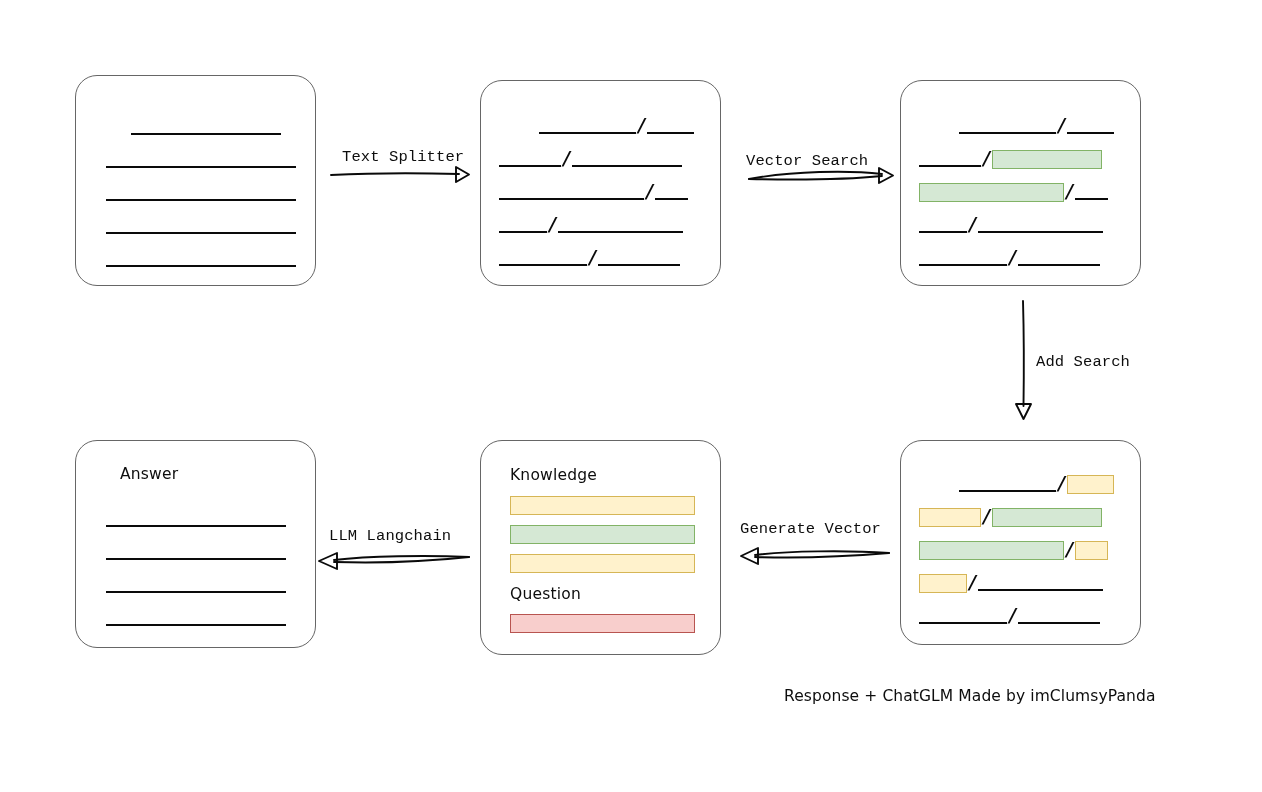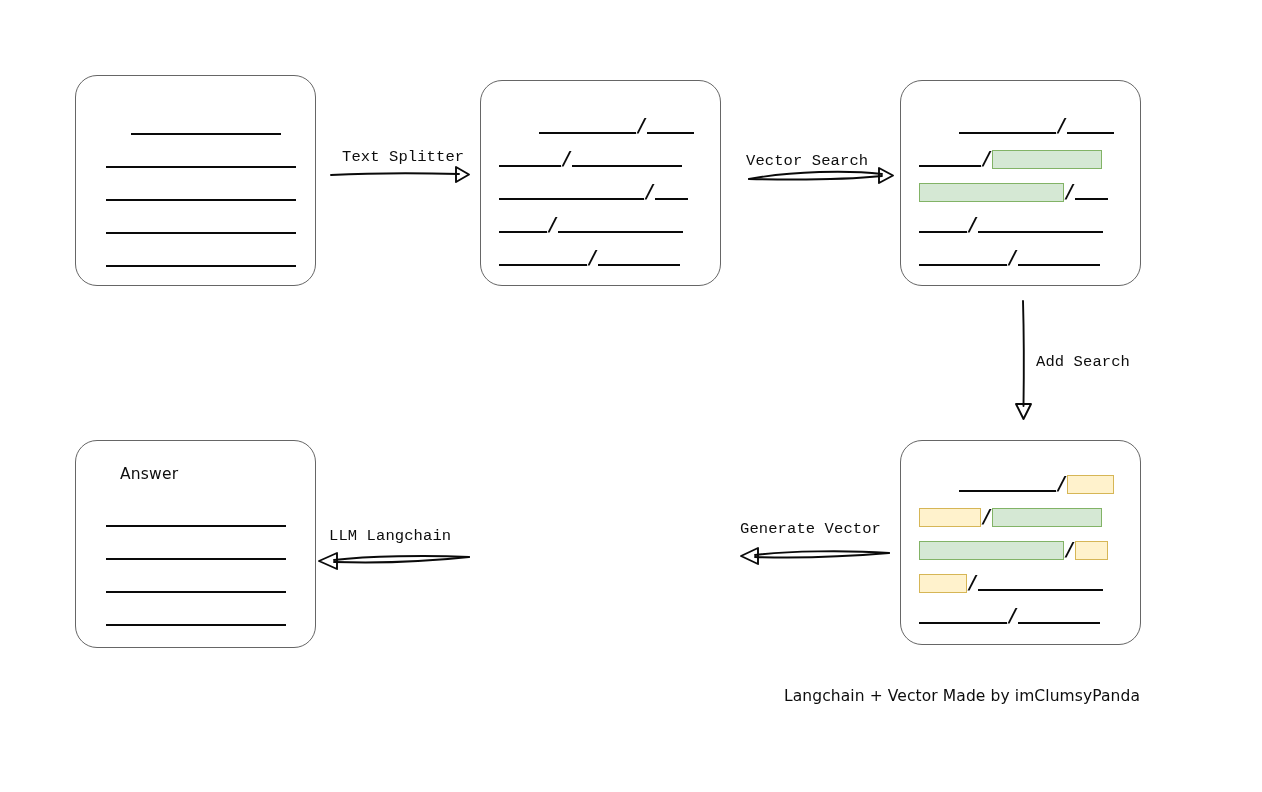--- a/index.html
+++ b/index.html
@@ -214,20 +214,32 @@
         </div>
         <div class="row" style="top: 78px;">
           <span class="seg-line" style="width: 180px; margin-left: 30px;"></span>
         </div>
         <div class="row" style="top: 111px;">
           <span class="seg-line" style="width: 180px; margin-left: 30px;"></span>
         </div>
       </div>
   </div>
 
+  <div class="card" style="left:480px; top:440px; width:241px; height:215px;">
+    <div class="card-label" style="left:29px; top:25px;">Knowledge</div>
+    <div id="bars-knowledge">
+        <div class="bar chip-yellow" style="left: 29px; top: 55px; width: 185px;"></div>
+        <div class="bar chip-green" style="left: 29px; top: 84px; width: 185px;"></div>
+        <div class="bar chip-yellow" style="left: 29px; top: 113px; width: 185px;"></div>
+      </div>
+    <div class="card-label" style="left:29px; top:144px;">Question</div>
+    <div id="bars-question">
+        <div class="bar chip-red" style="left: 29px; top: 173px; width: 185px;"></div>
+      </div>
+  </div>
 
   <div class="card" style="left:900px; top:440px; width:241px; height:205px;">
     <div class="rows" id="rows-context_document">
         <div class="row" style="top: 32px;">
           <span class="seg-line" style="width: 97px; margin-left: 58px;"></span>
           <span class="seg-slash">/</span>
           <span class="seg-chip chip-yellow" style="width: 47px;"></span>
         </div>
         <div class="row" style="top: 65px;">
           <span class="seg-chip chip-yellow" style="width: 62px; margin-left: 18px;"></span>
@@ -278,15 +290,15 @@
     <path d="M18,5 L1,13 L18,21 Z" fill="none" stroke="#0a0a0a" stroke-width="1.9" stroke-linejoin="round"></path>
   </svg>
 
   <div class="edge-label" style="left:329px; top:527px;">LLM Langchain</div>
   <svg class="arrow-svg" style="left:318px; top:548px;" width="152" height="28" viewBox="0 0 152 28">
     <path d="M151,9 C108,7 50,8 16,12" fill="none" stroke="#0a0a0a" stroke-width="1.9" stroke-linecap="round"></path>
     <path d="M151,9 C105,14 50,15 16,14" fill="none" stroke="#0a0a0a" stroke-width="1.9" stroke-linecap="round"></path>
     <path d="M19,5 L1,13 L19,21 Z" fill="none" stroke="#0a0a0a" stroke-width="1.9" stroke-linejoin="round"></path>
   </svg>
 
-  <div class="footer-note" style="left:784px; top:687px;">Langchain + Vector Made by imClumsyPanda</div>
+  <div class="footer-note" style="left:784px; top:687px;">Response + ChatGLM Made by imClumsyPanda</div>
 
 </div>
 
 </body></html>

